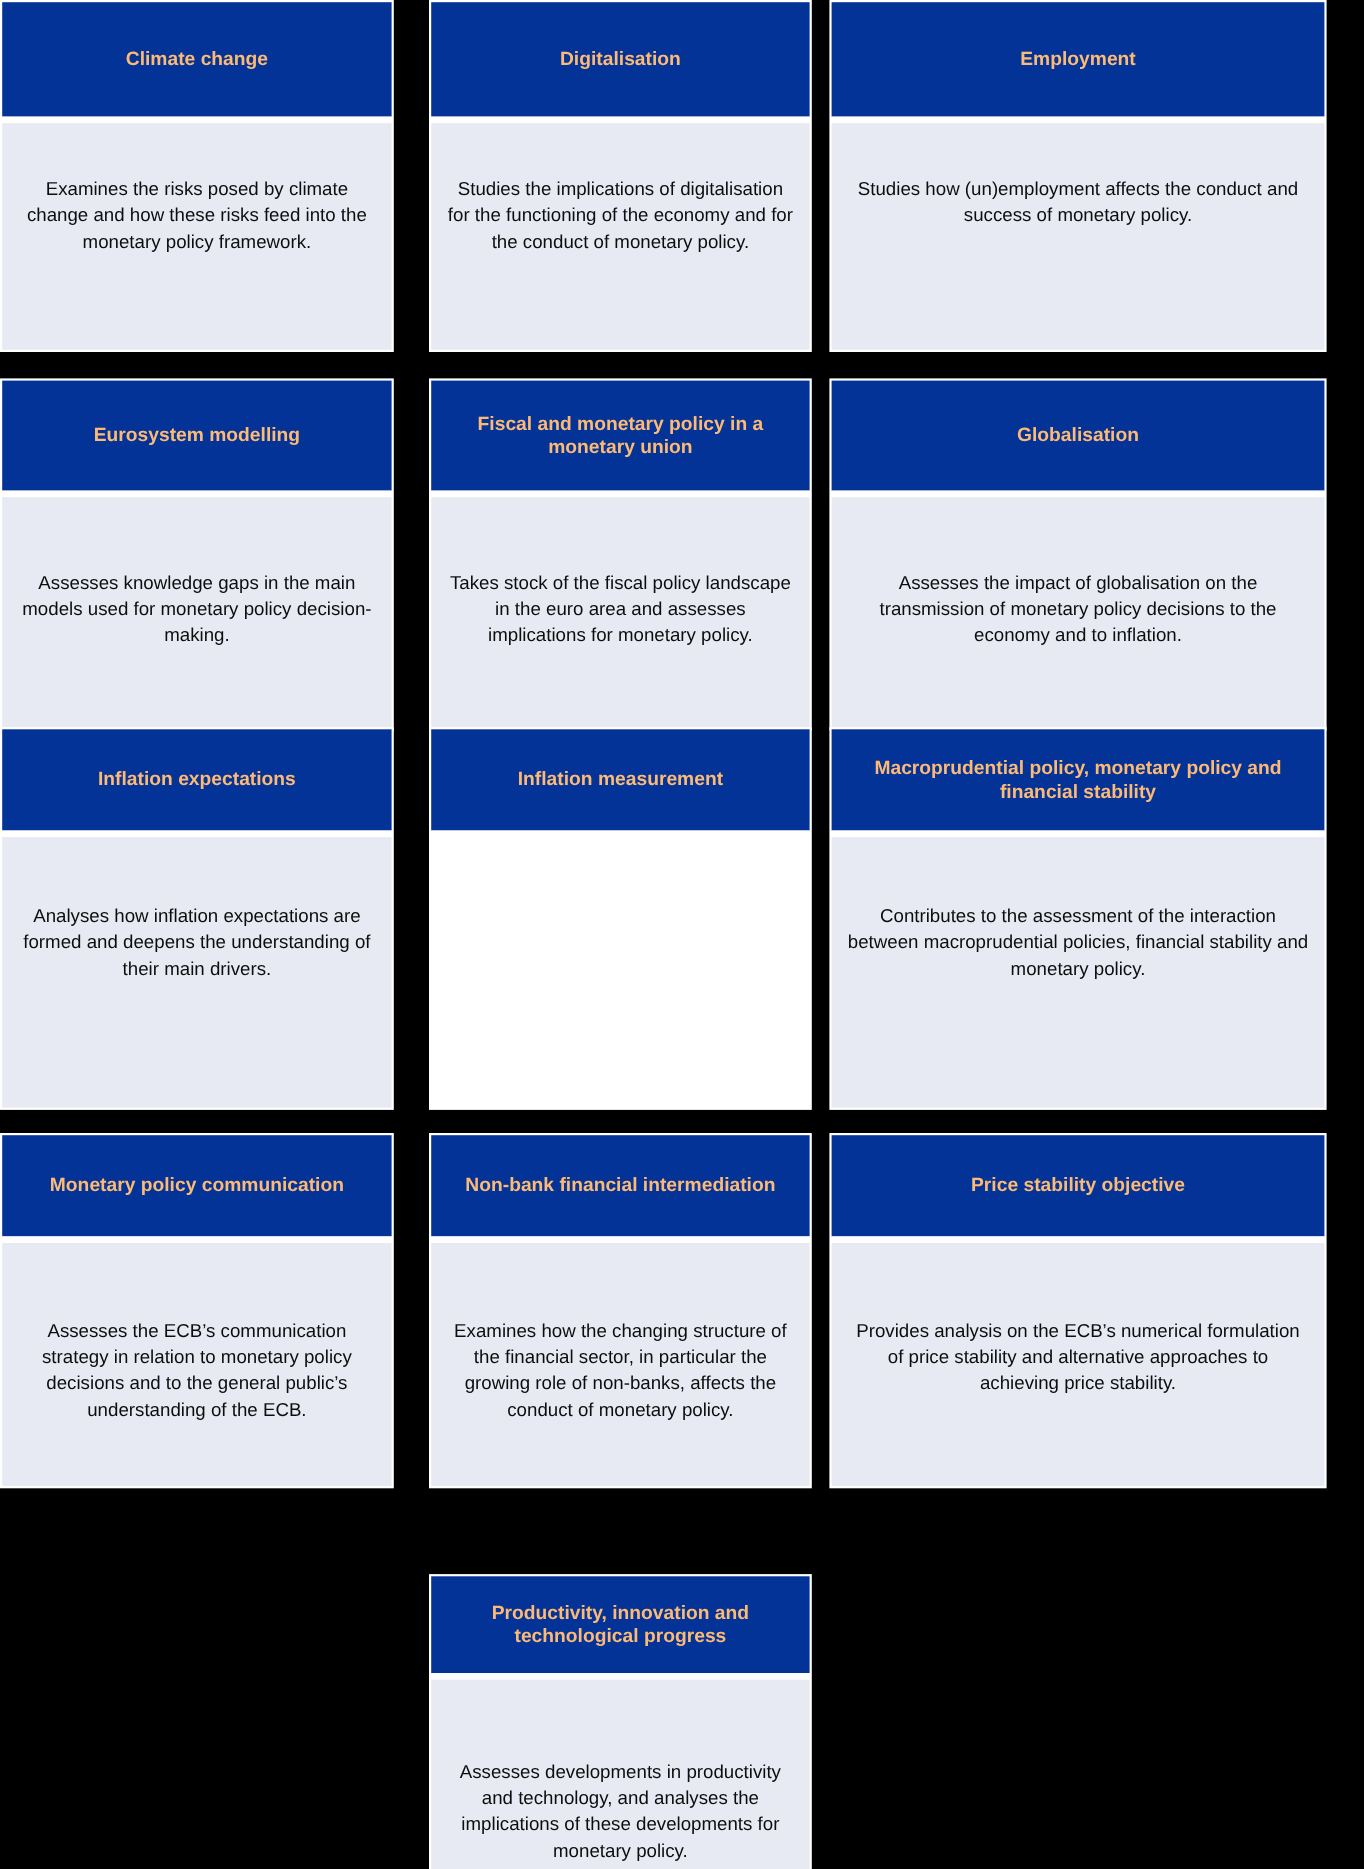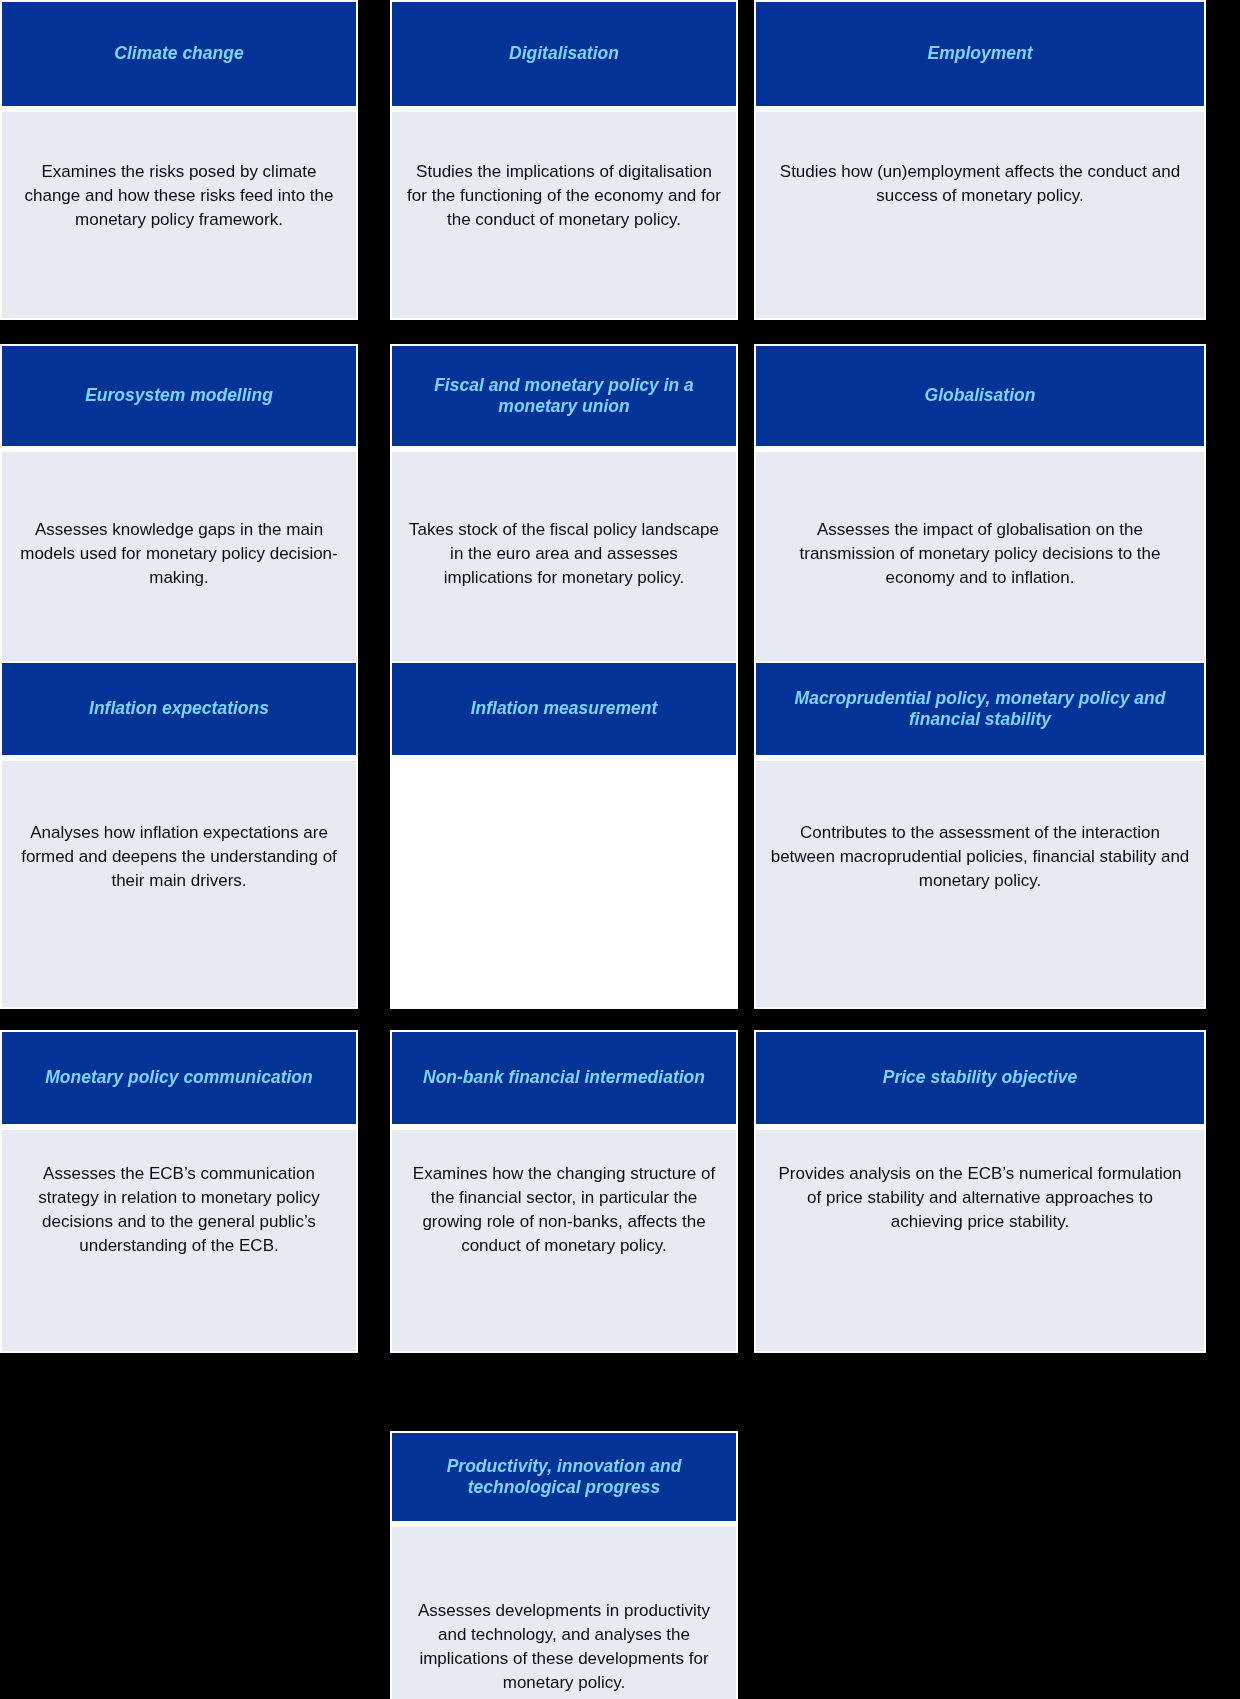--- a/index.html
+++ b/index.html
@@ -26,32 +26,31 @@
     position: absolute;
     box-sizing: border-box;
     background: #ffffff;
     padding: 2px;
     display: flex;
     flex-direction: column;
   }
 
   .card-header {
     background: #043398;
-    color: #7dd3fc;
+    color: #fdba74;
     font-size: 17.5px;
     font-weight: bold;
     line-height: 1.22;
     text-align: center;
     display: flex;
     align-items: center;
     justify-content: center;
     padding: 6px 10px;
     box-sizing: border-box;
     flex: 0 0 auto;
-    font-style: italic;
   }
 
   .card-gap {
     background: #ffffff;
     height: 6px;
     flex: 0 0 auto;
   }
 
   .card-body {
     background: #e7eaf3;
@@ -79,21 +78,21 @@
   
   .row-1 .card-header { height: 104px; }
   .row-2 .card-header { height: 100px; }
   .row-3 .card-header { height: 92px;  }
   .row-4 .card-header { height: 92px;  }
   .row-5 .card-header { height: 88px;  }
 
   .row-1 .card-body { padding-top: 48px; }
   .row-2 .card-body { padding-top: 66px; }
   .row-3 .card-body { padding-top: 60px; }
-  .row-4 .card-body { padding-top: 32px; }
+  .row-4 .card-body { padding-top: 68px; }
   .row-5 .card-body { padding-top: 72px; }
 
   .row-5.col-2 { height: 316px; }
 </style>
 </head>
 <body>
 
 <div class="grid">
 
   <div class="card row-1 col-1">

